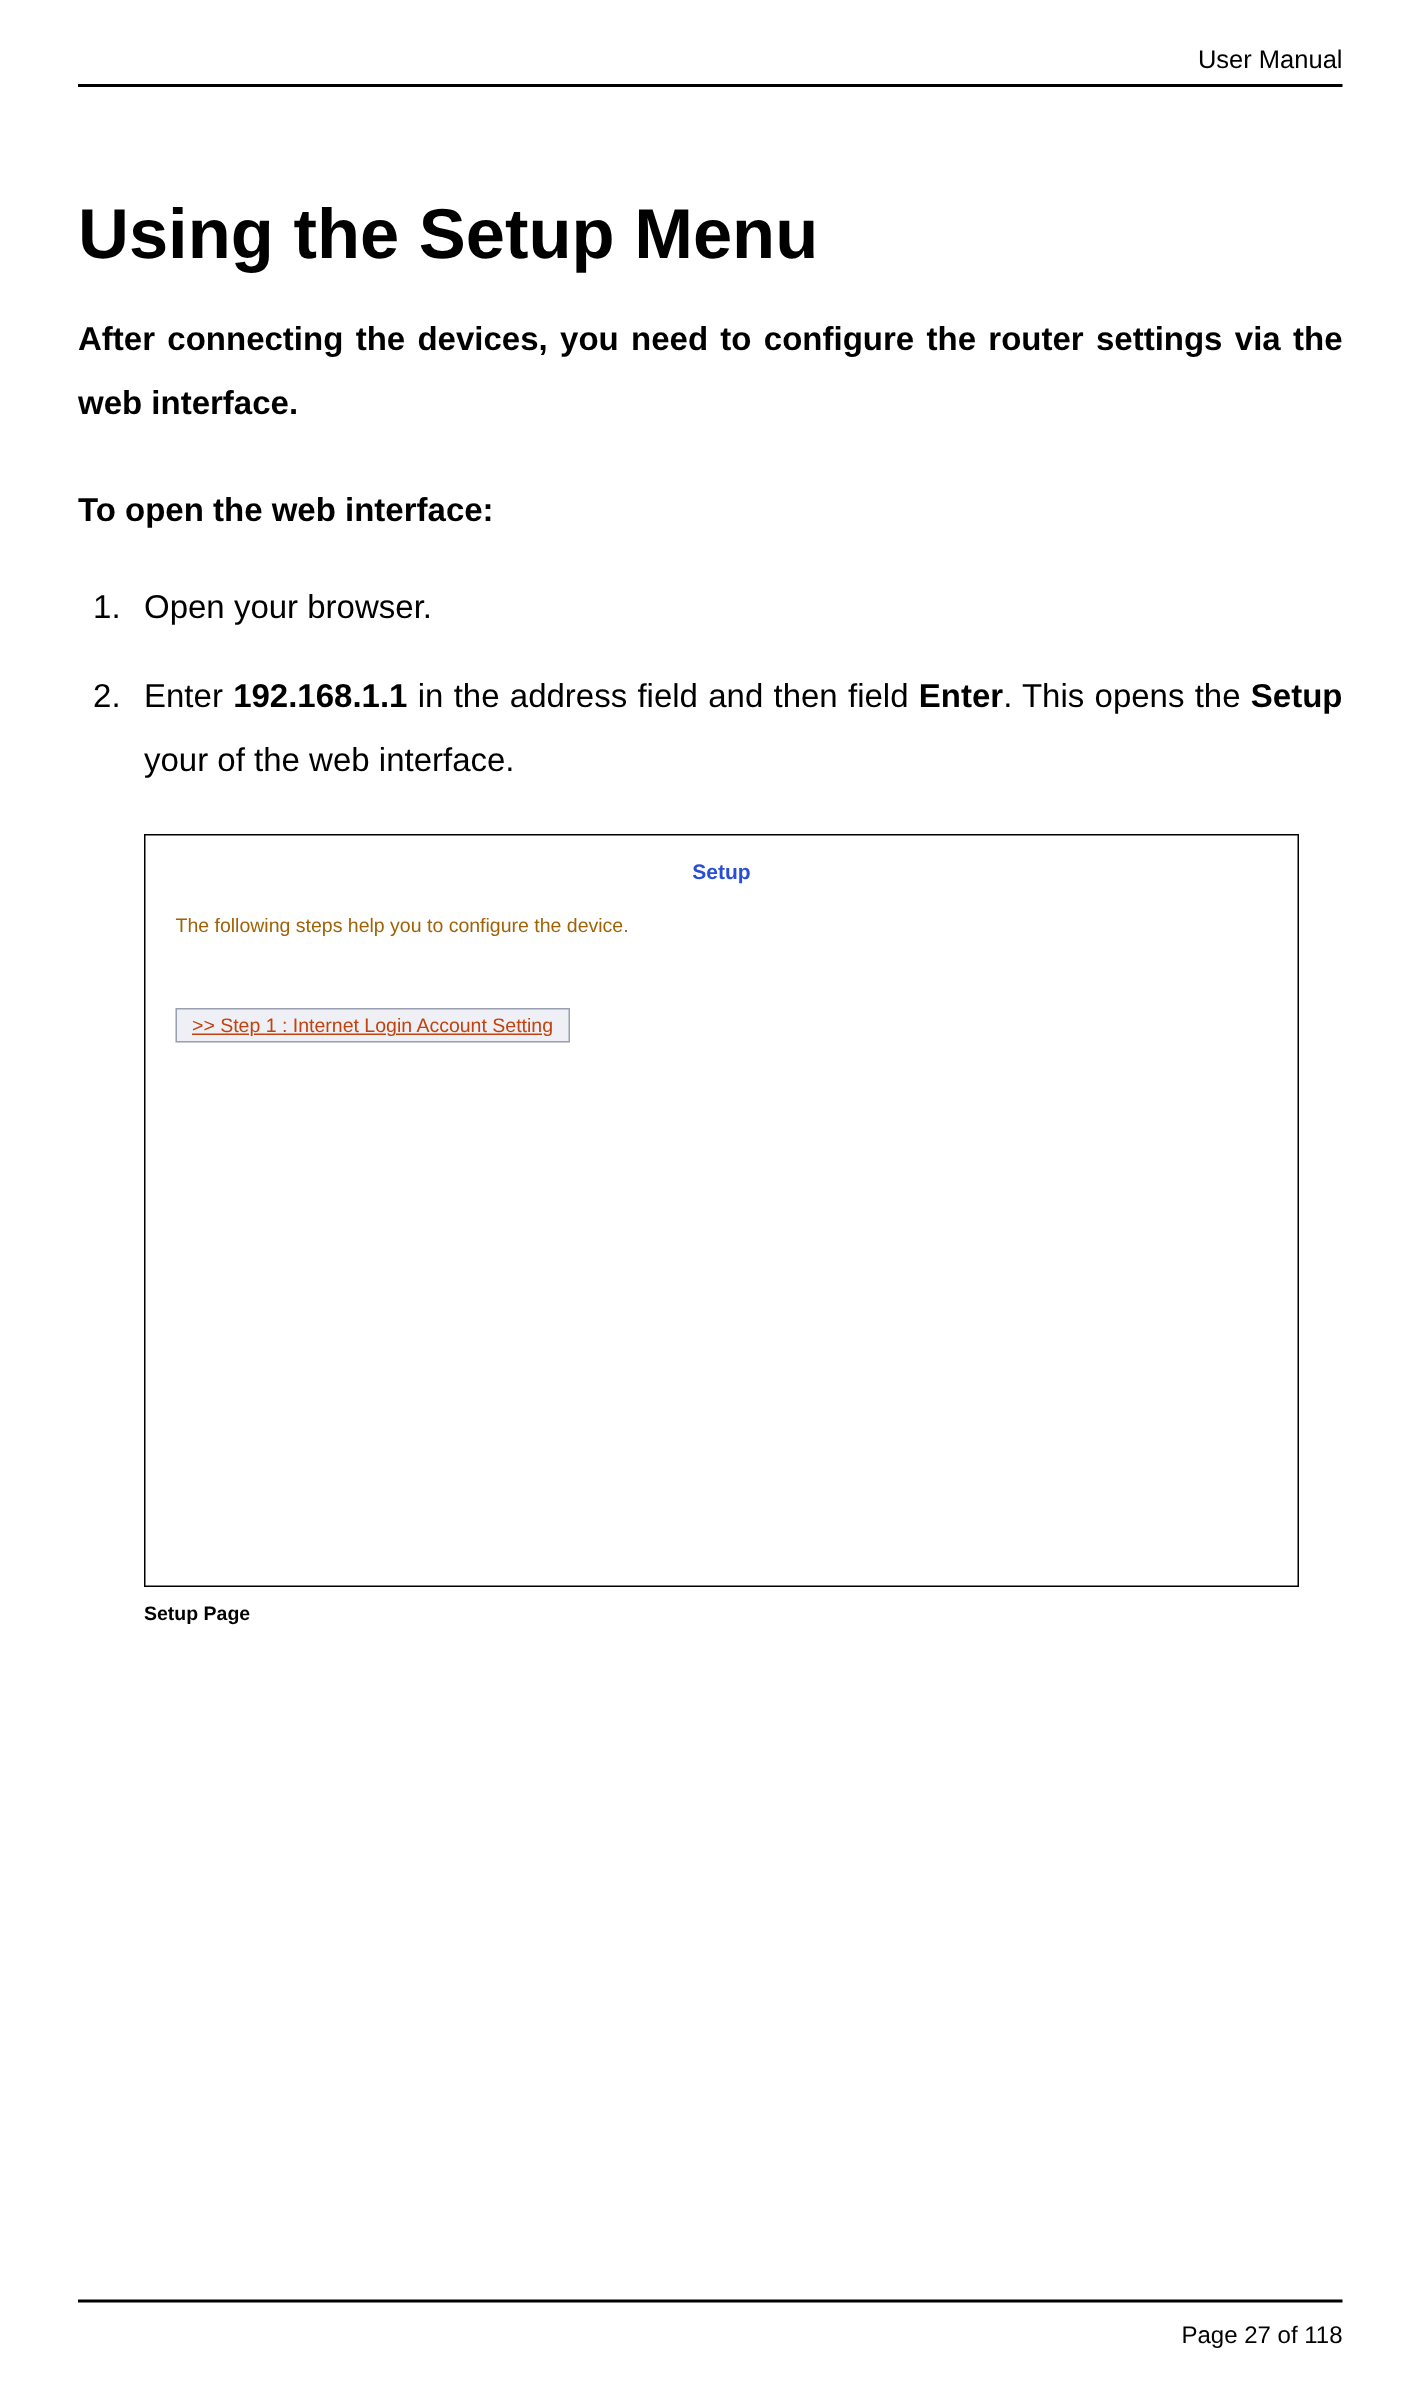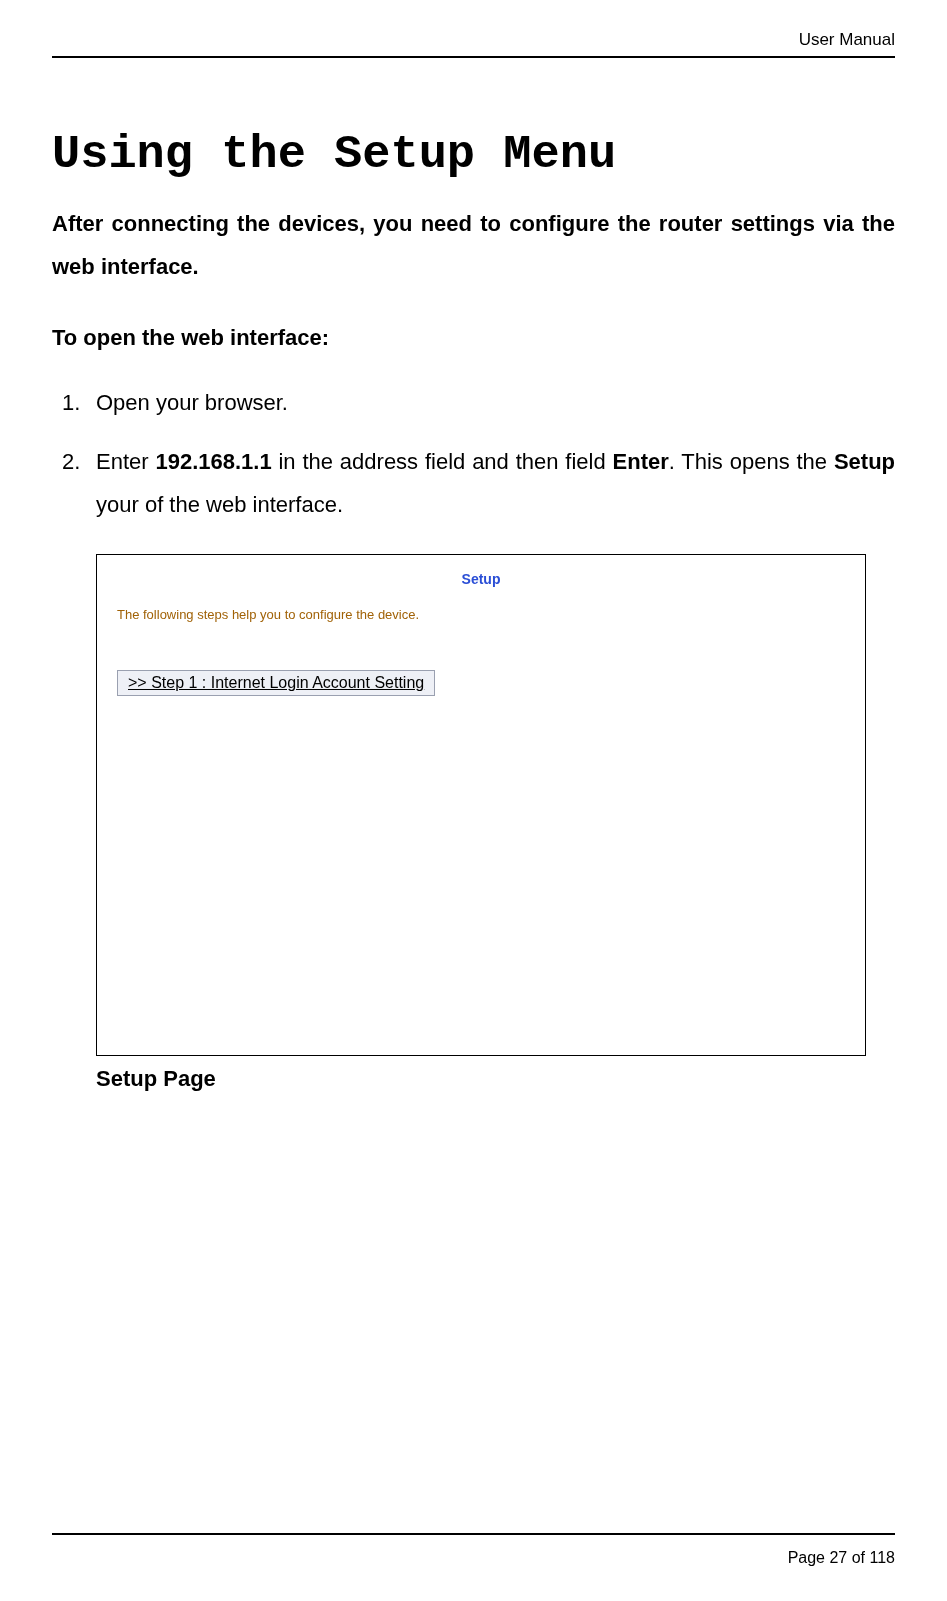--- a/index.html
+++ b/index.html
@@ -37,21 +37,21 @@
   .content {
     position: absolute;
     top: 128px;
     left: 52px;
     right: 52px;
   }
   h1.page-title {
     font-size: 47px;
     font-weight: 700;
     letter-spacing: 0px;
-    font-family: Liberation Mono, monospace;
+    font-family: Liberation Sans, sans-serif;
     margin-bottom: 22px;
   }
   p.intro {
     font-size: 22px;
     font-weight: 700;
     line-height: 1.95;
     text-align: justify;
     text-justify: inter-word;
     font-family: "Segoe UI Light", "Segoe UI", Arial, sans-serif;
     margin-bottom: 36px;
@@ -108,30 +108,30 @@
   .ss-helper {
     color: #a16207;
     font-family: Verdana, Arial, sans-serif;
     font-size: 13px;
     margin-bottom: 48px;
   }
   .ss-button {
     display: inline-block;
     border: 1px solid #9aa0b0;
     background: #eef0f6;
-    color: #000000;
+    color: #c2410c;
     font-family: Verdana, Arial, sans-serif;
-    font-size: 16px;
+    font-size: 13px;
     text-decoration: underline;
     padding: 3px 10px;
     text-align: right;
   }
   .caption {
     margin-top: 10px;
-    font-size: 22px;
+    font-size: 13px;
     font-weight: 700;
   }
   .bottom-rule {
     position: absolute;
     bottom: 66px;
     left: 52px;
     right: 52px;
     border-top: 2px solid #000;
   }
   .footer {

